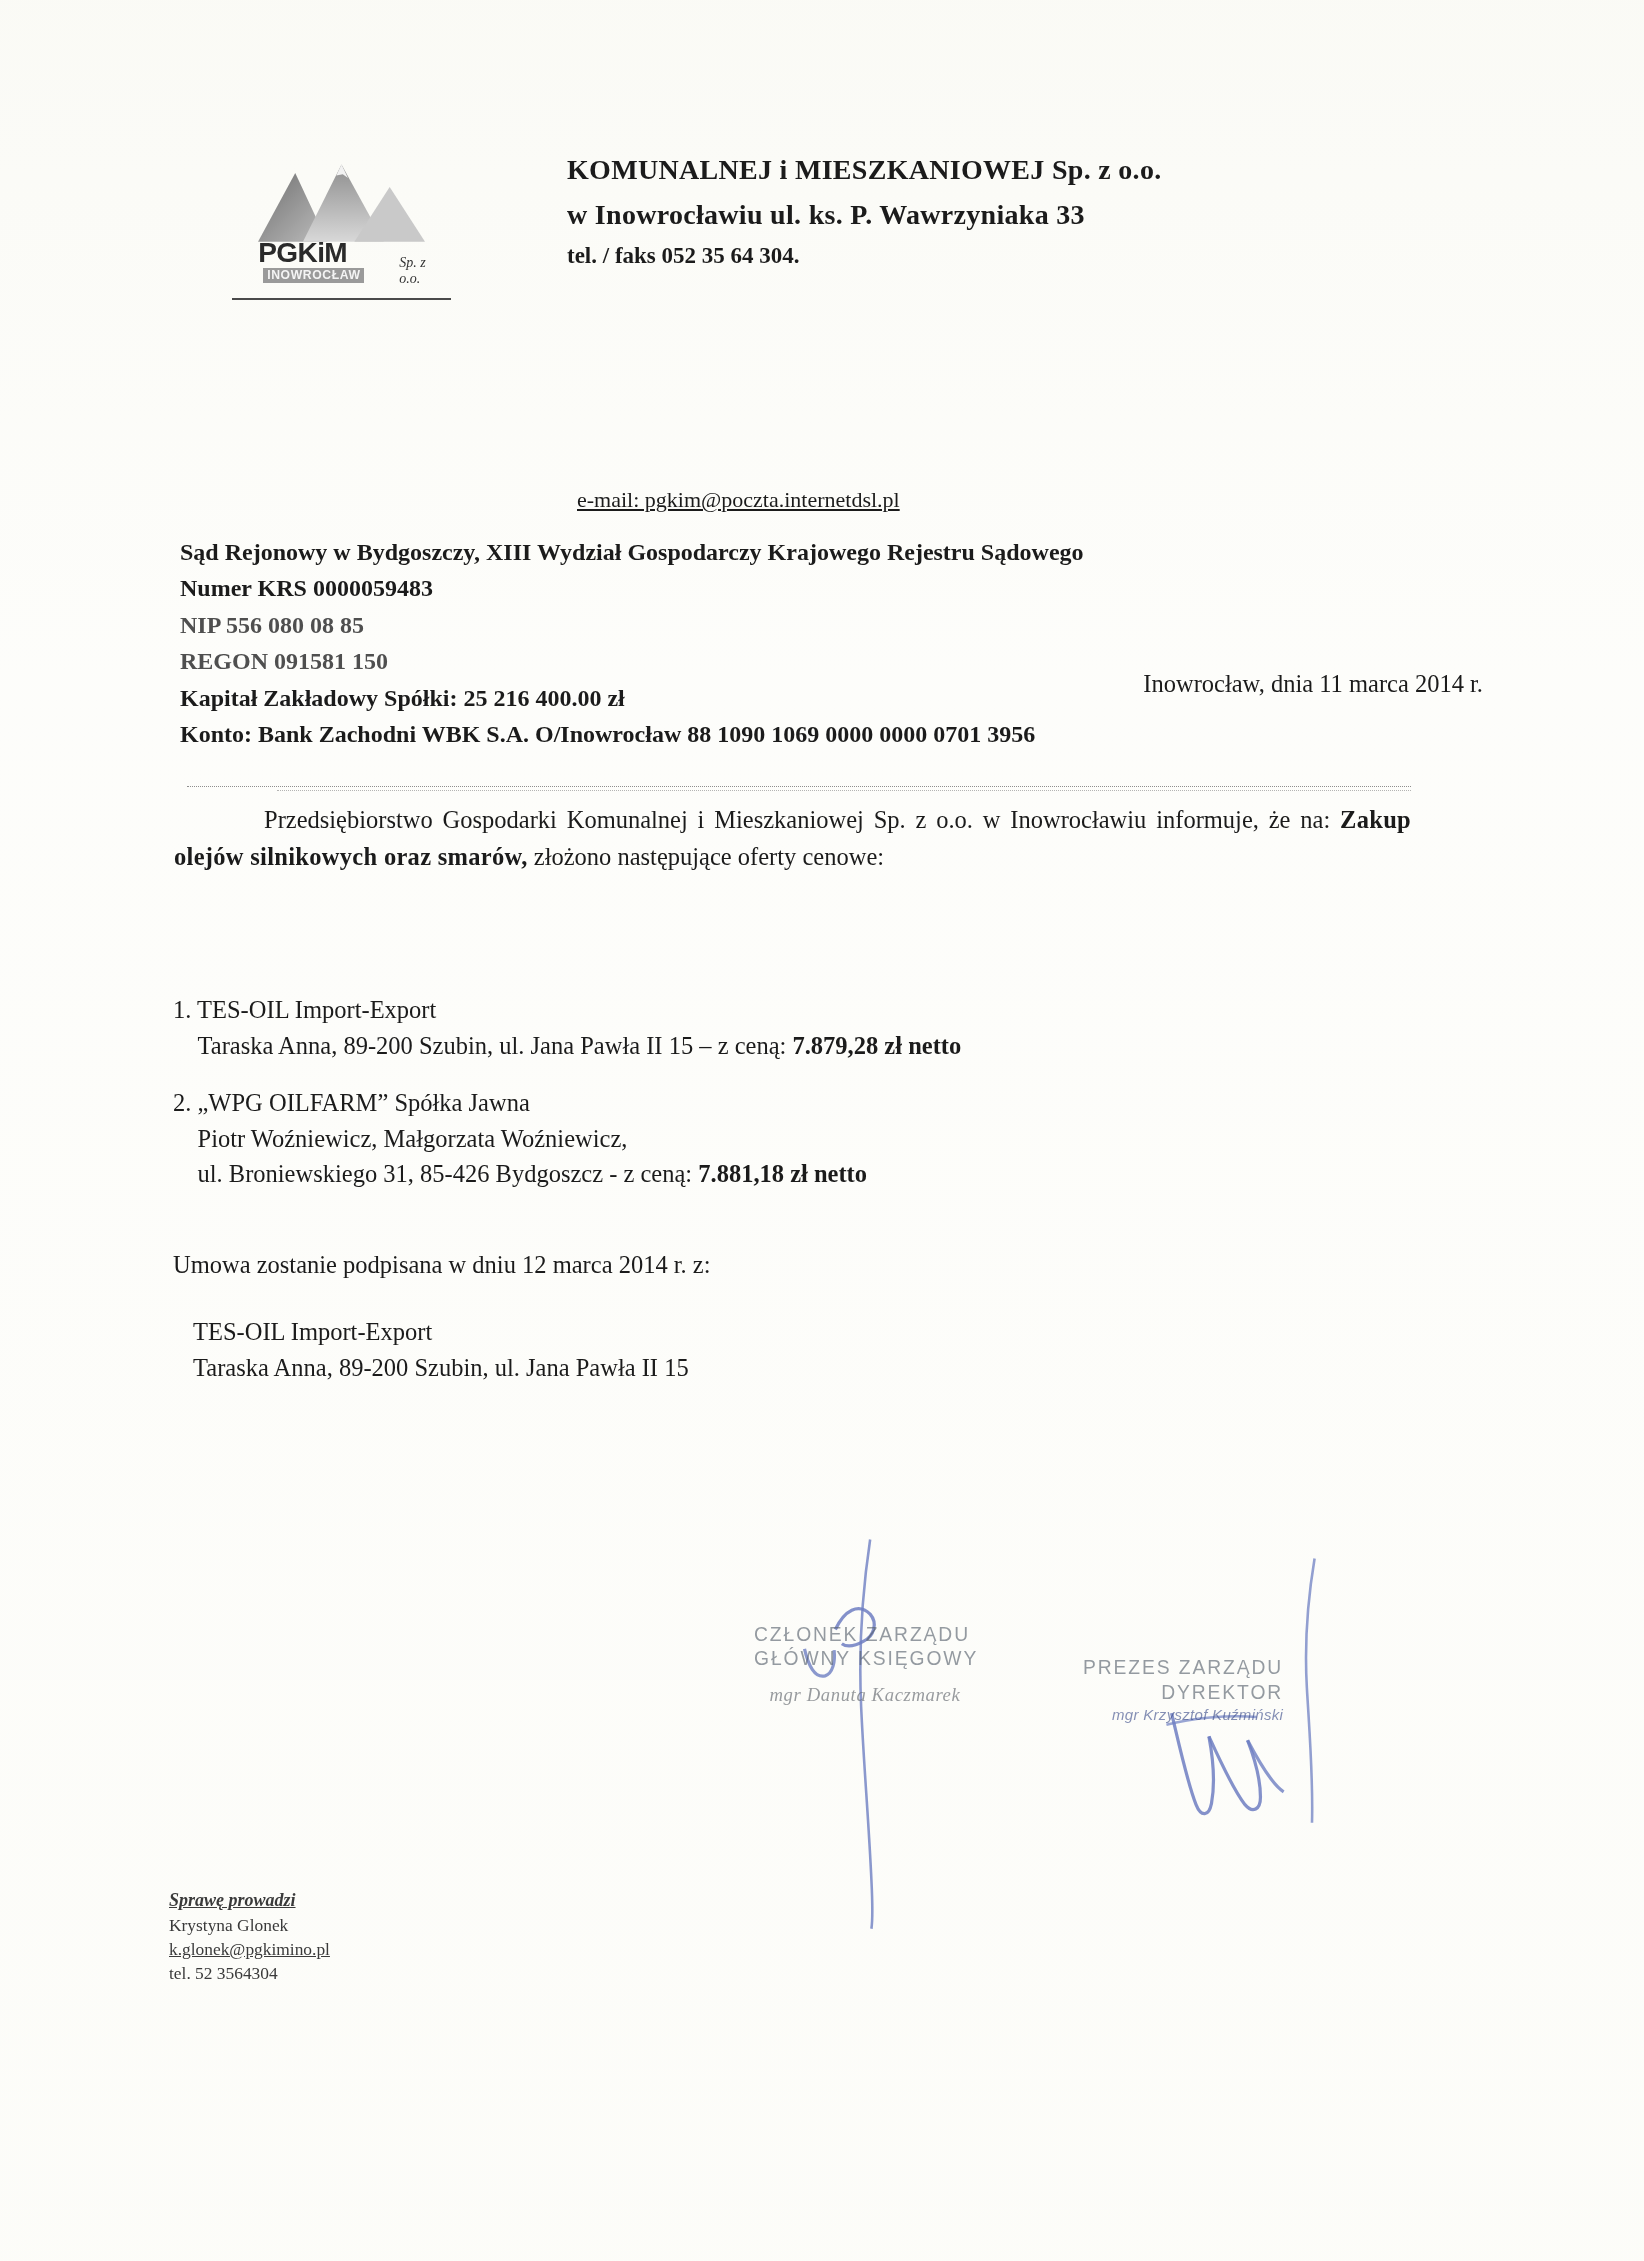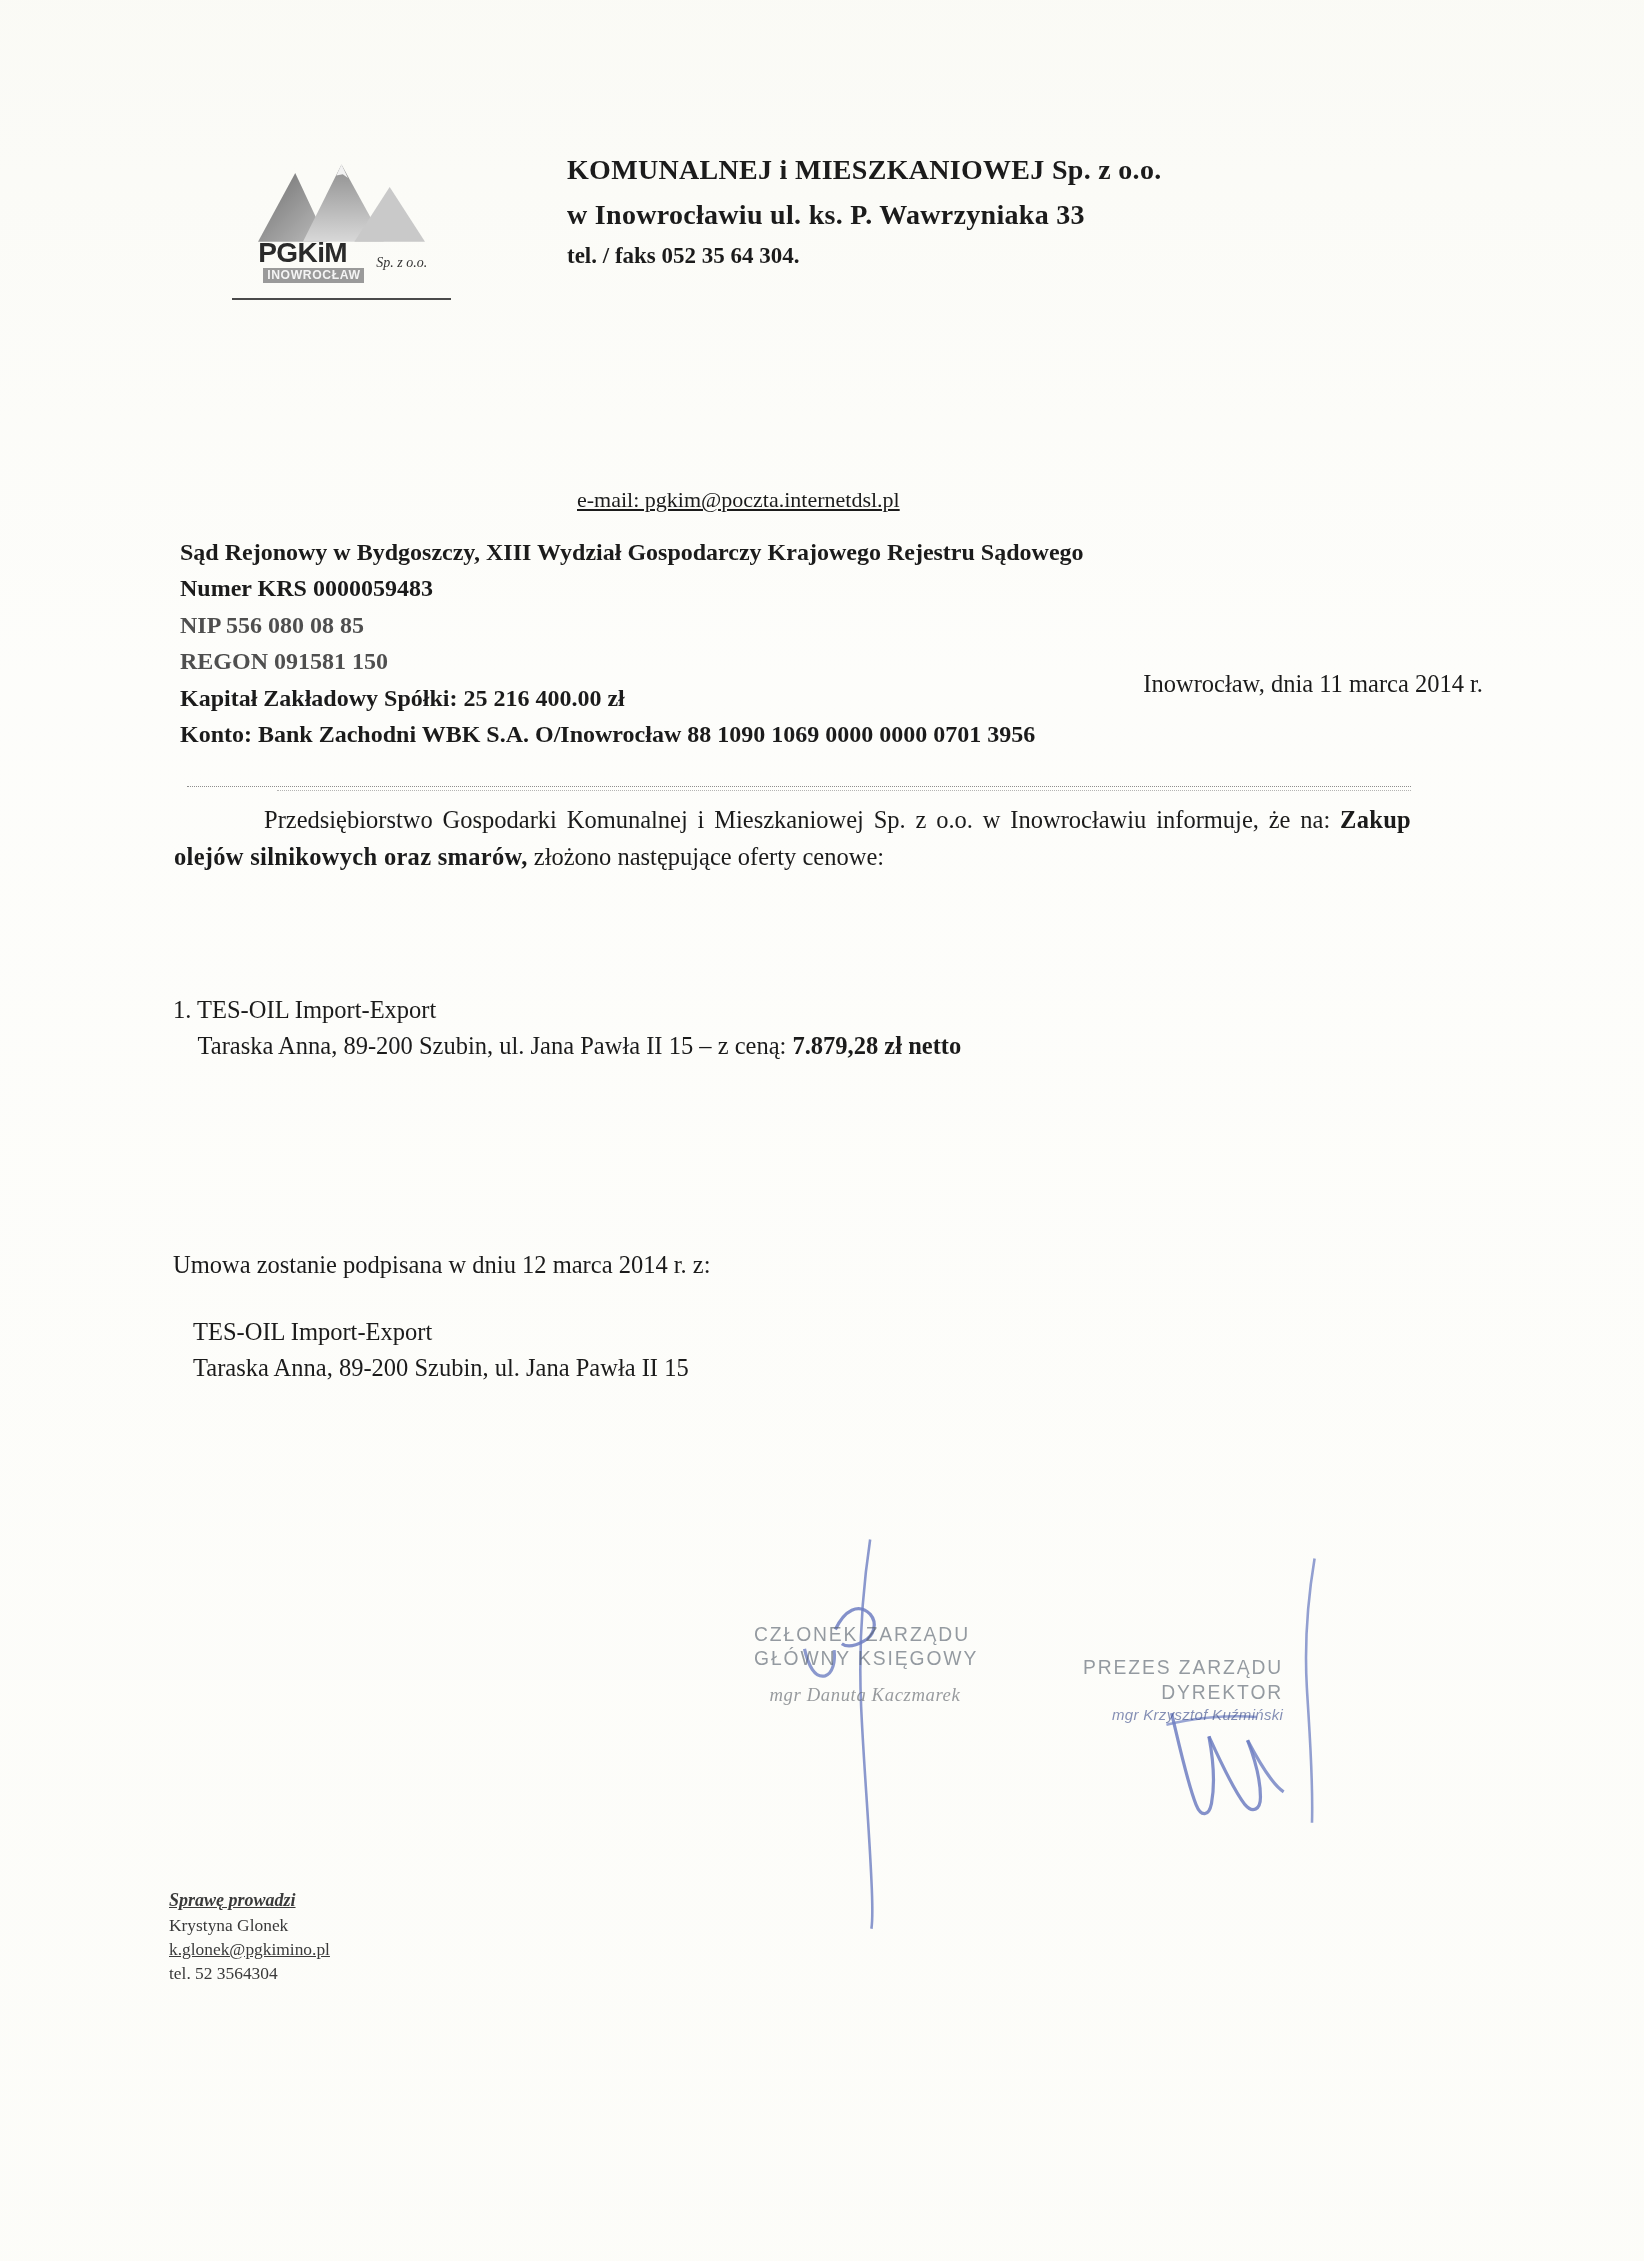--- a/index.html
+++ b/index.html
@@ -79,21 +79,21 @@
     font-weight: bold;
     font-size: 12.2px;
     letter-spacing: 0.6px;
     color: #3a3a3a;
     background: #9a9a9a;
     color: #f4f4f4;
     padding: 0.6px 3.9px;
   }
   .logo-spzoo {
     position: absolute;
-    left: 157px;
+    left: 180px;
     top: 94px;
     font-family: "Liberation Serif", serif;
     font-style: italic;
     font-size: 14px;
     color: #333;
   }
   .logo-rule {
     position: absolute;
     left: 13px;
     top: 137px;
@@ -342,20 +342,31 @@
       <div>
         <span>1.</span>
         <span>TES-OIL Import-Export</span>
       </div>
       <div class="line2">
         <span>Taraska Anna, 89-200 Szubin, ul. Jana Pawła II 15 – z ceną:</span>
         <span class="price">7.879,28 zł netto</span>
       </div>
     </div>
 
+    <div class="offer">
+      <div>
+        <span>2.</span>
+        <span>„WPG OILFARM” Spółka Jawna</span>
+      </div>
+      <div class="line2">Piotr Woźniewicz, Małgorzata Woźniewicz,</div>
+      <div class="line3">
+        <span>ul. Broniewskiego 31, 85-426 Bydgoszcz - z ceną:</span>
+        <span class="price">7.881,18 zł netto</span>
+      </div>
+    </div>
 
   </div>
 
   <div class="contract">Umowa zostanie podpisana w dniu 12 marca 2014 r. z:</div>
 
   <div class="winner">
     <div>TES-OIL Import-Export</div>
     <div>Taraska Anna, 89-200 Szubin, ul. Jana Pawła II 15</div>
   </div>
 

